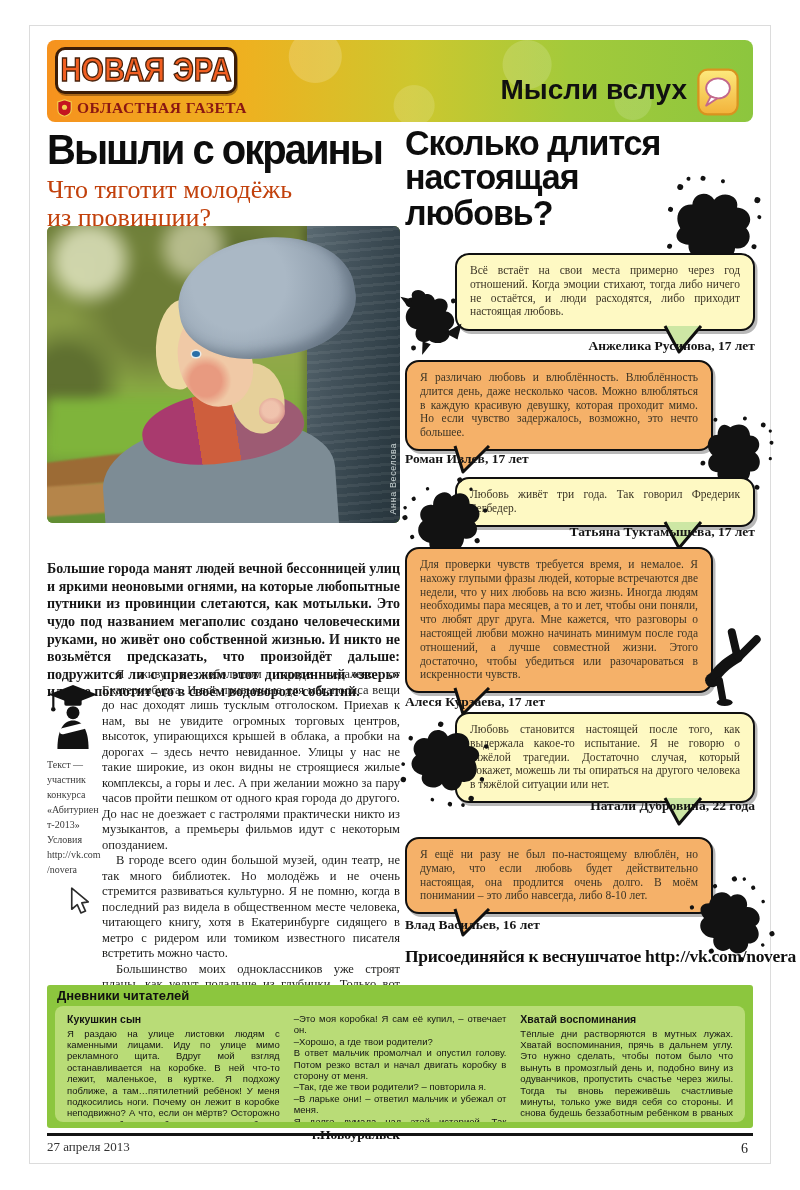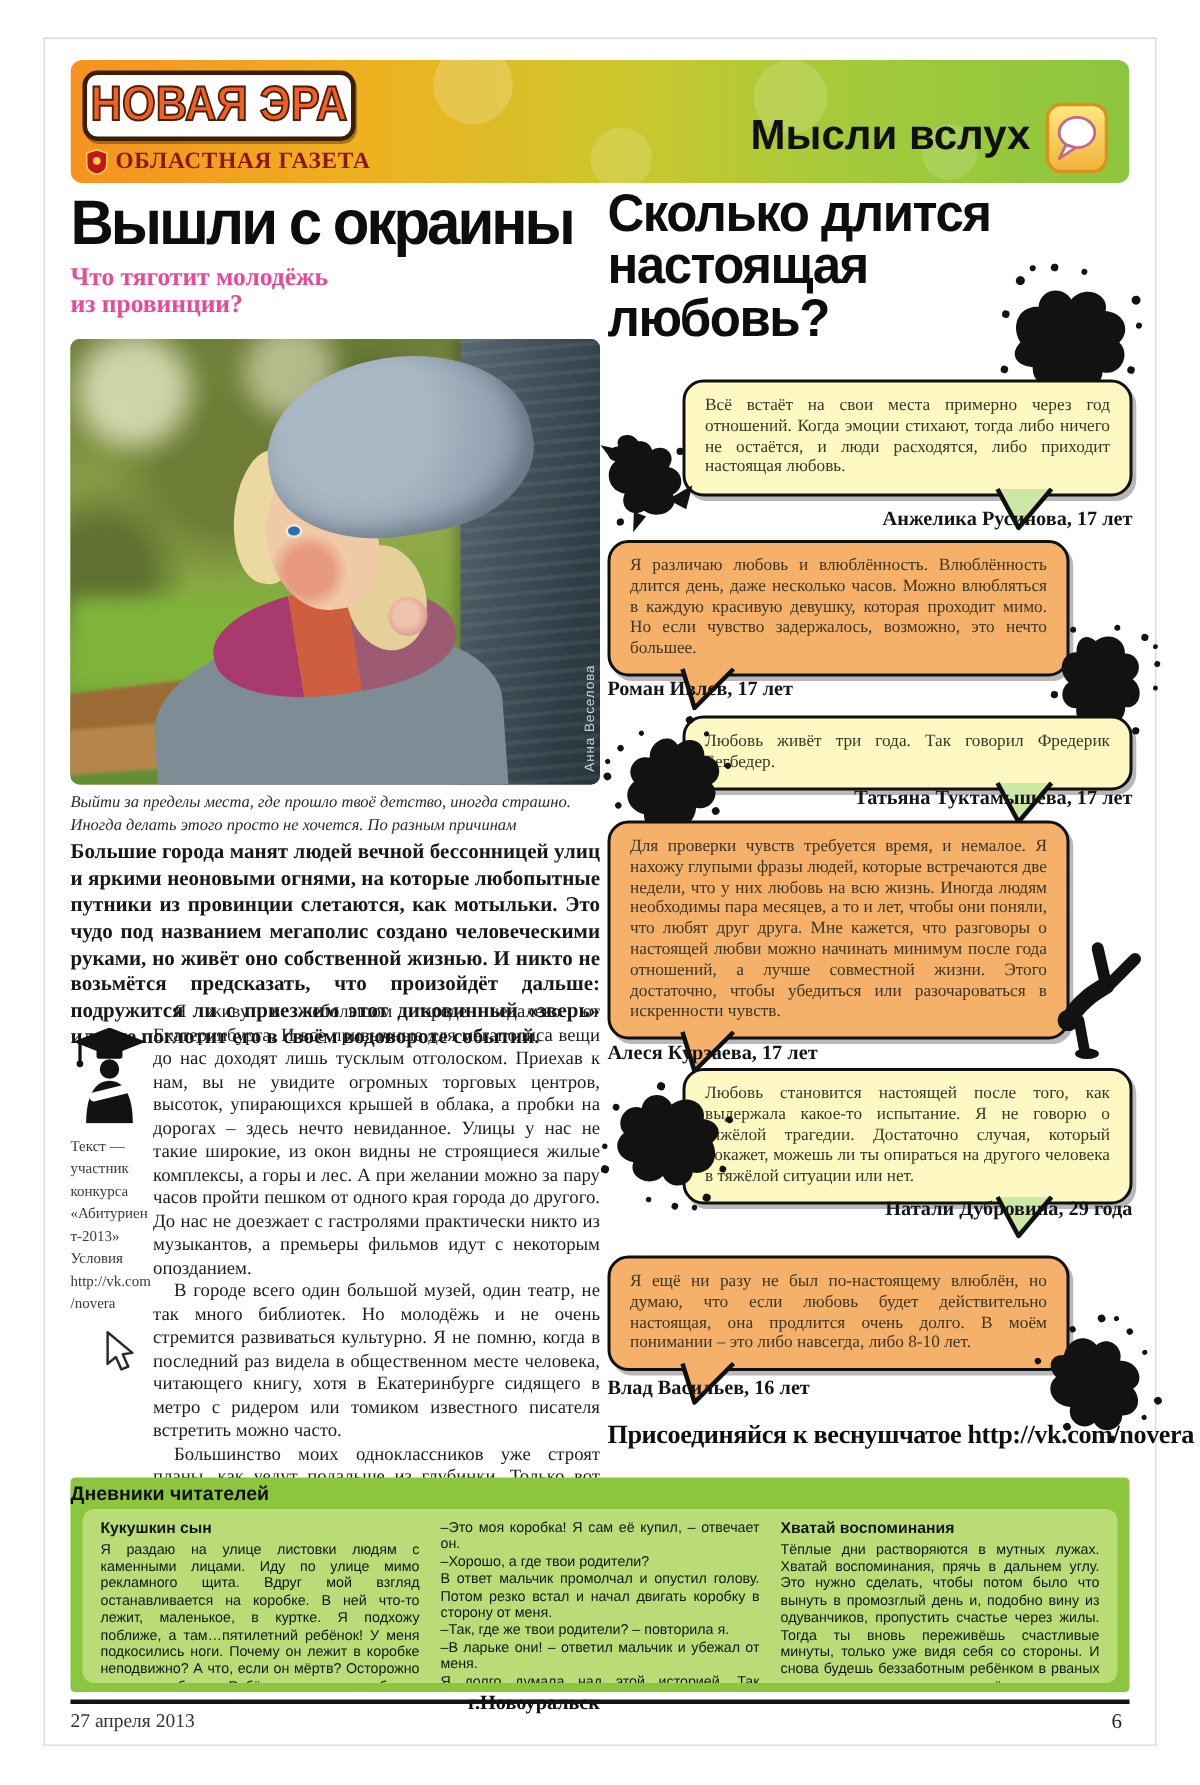--- a/index.html
+++ b/index.html
@@ -54,21 +54,21 @@
   
   .left-col { position:absolute; left:47px; top:126px; width:353px; height:840px; }
   .article-title {
     position:absolute; left:0; top:0; width:100%;
     font-family:"Liberation Sans", sans-serif; font-weight:800;
     font-size:40px; letter-spacing:-2px; color:#0d0d0d;
     transform:scaleY(1.05); transform-origin:left top; white-space:nowrap;
   }
   .article-subtitle {
     position:absolute; left:0; top:50px;
-    font-weight:700; font-size:17px; line-height:1.07; color:#ec4899;
+    font-weight:400; font-size:26px; line-height:1.07; color:#c2410c;
     white-space:pre-line;
   }
   .photo {
     position:absolute; left:0; top:100px; width:353px; height:297px;
     border-radius:6px; overflow:hidden; background:#7d9a45;
   }
   .ph { position:absolute; }
   .ph-bg {
     inset:-10px; filter:blur(5px);
     background:
@@ -167,21 +167,21 @@
   .join-line a { color:#0f0f0f; text-decoration:none; }
   .deco { position:absolute; pointer-events:none; }
 
   
   .diaries {
     position:absolute; left:47px; top:985px; width:706px; height:143px;
     background:#8cc63e; border-radius:3px;
     font-family:"Liberation Sans", sans-serif;
   }
   .diaries-title {
-    position:absolute; left:0; top:3px; font-weight:700; font-size:13px; color:#101010;
+    position:absolute; left:10px; top:3px; font-weight:700; font-size:13px; color:#101010;
   }
   .diaries-box {
     position:absolute; left:8px; top:21px; width:690px; height:116px;
     background:#b9dc77; border-radius:8px; display:flex; gap:14px;
     padding:7px 12px; overflow:hidden;
   }
   .d-col { flex:1; font-size:9.5px; line-height:1.2; color:#141414; }
   .d-heading { font-weight:700; font-size:10.5px; margin-bottom:2px; }
   .d-text { white-space:pre-line; text-align:justify; }
 
@@ -286,22 +286,20 @@
       <div class="ph ph-scarf"></div>
       <div class="ph ph-hair-l"></div>
       <div class="ph ph-hair-r"></div>
       <div class="ph ph-face"></div>
       <div class="ph ph-eye"></div>
       <div class="ph ph-beret"></div>
       <div class="ph ph-brooch"></div>
       <div class="photo-credit">Анна Веселова</div>
     </div>
 
-    <div class="photo-caption">Выйти за пределы места, где прошло твоё детство, иногда страшно.
-Иногда делать этого просто не хочется. По разным причинам</div>
     <div class="lead-paragraph">Большие города манят людей вечной бессонницей улиц и яркими неоновыми огнями, на которые любопытные путники из провинции слетаются, как мотыльки. Это чудо под названием мегаполис создано человеческими руками, но живёт оно собственной жизнью. И никто не возьмётся предсказать, что произойдёт дальше: подружится ли с приезжим этот диковинный «зверь» или же поглотит его в своём водовороте событий.</div>
 
     <div class="body-row">
       <div class="margin-col">
         <svg class="graduate-icon" width="52" height="64">
             <use href="#sym-grad"></use>
           </svg>
         <div class="margin-note">Текст — участник конкурса «Абитуриент-2013» Условия http://vk.com/novera</div>
         <svg class="cursor-icon" width="22" height="28">
             <use href="#sym-cursor"></use>
@@ -373,21 +371,21 @@
 
     <div class="bubble green" style="top:586px; min-height:80px">
       <span>Любовь становится настоящей после того, как выдержала какое-то испытание. Я не говорю о тяжёлой трагедии. Достаточно случая, который покажет, можешь ли ты опираться на другого человека в тяжёлой ситуации или нет.</span>
       <svg class="tail t-right" width="54" height="30">
         <path d="M10 1 L24 27 L46 1" fill="#cde7a4" stroke="#101010" stroke-width="3" stroke-linejoin="round"></path>
       </svg>
     </div>
     <svg class="deco" style="left:-10px; top:594px; transform:rotate(200deg) scale(.9)" width="100" height="90">
         <use href="#sym-splat"></use>
       </svg>
-    <div class="attribution a-right" style="top:672px">Натали Дубровина, 29 года</div>
+    <div class="attribution a-right" style="top:672px">Натали Дубровина, 22 года</div>
 
     <div class="bubble orange" style="top:711px; min-height:68px">
       <span>Я ещё ни разу не был по-настоящему влюблён, но думаю, что если любовь будет действительно настоящая, она продлится очень долго. В моём понимании – это либо навсегда, либо 8-10 лет.</span>
       <svg class="tail t-left" width="54" height="30">
         <path d="M10 1 L18 27 L44 1" fill="#f5b169" stroke="#101010" stroke-width="3" stroke-linejoin="round"></path>
       </svg>
     </div>
     <svg class="deco" style="left:278px; top:748px; transform:rotate(60deg) scale(.85)" width="100" height="90">
         <use href="#sym-splat"></use>
       </svg>

